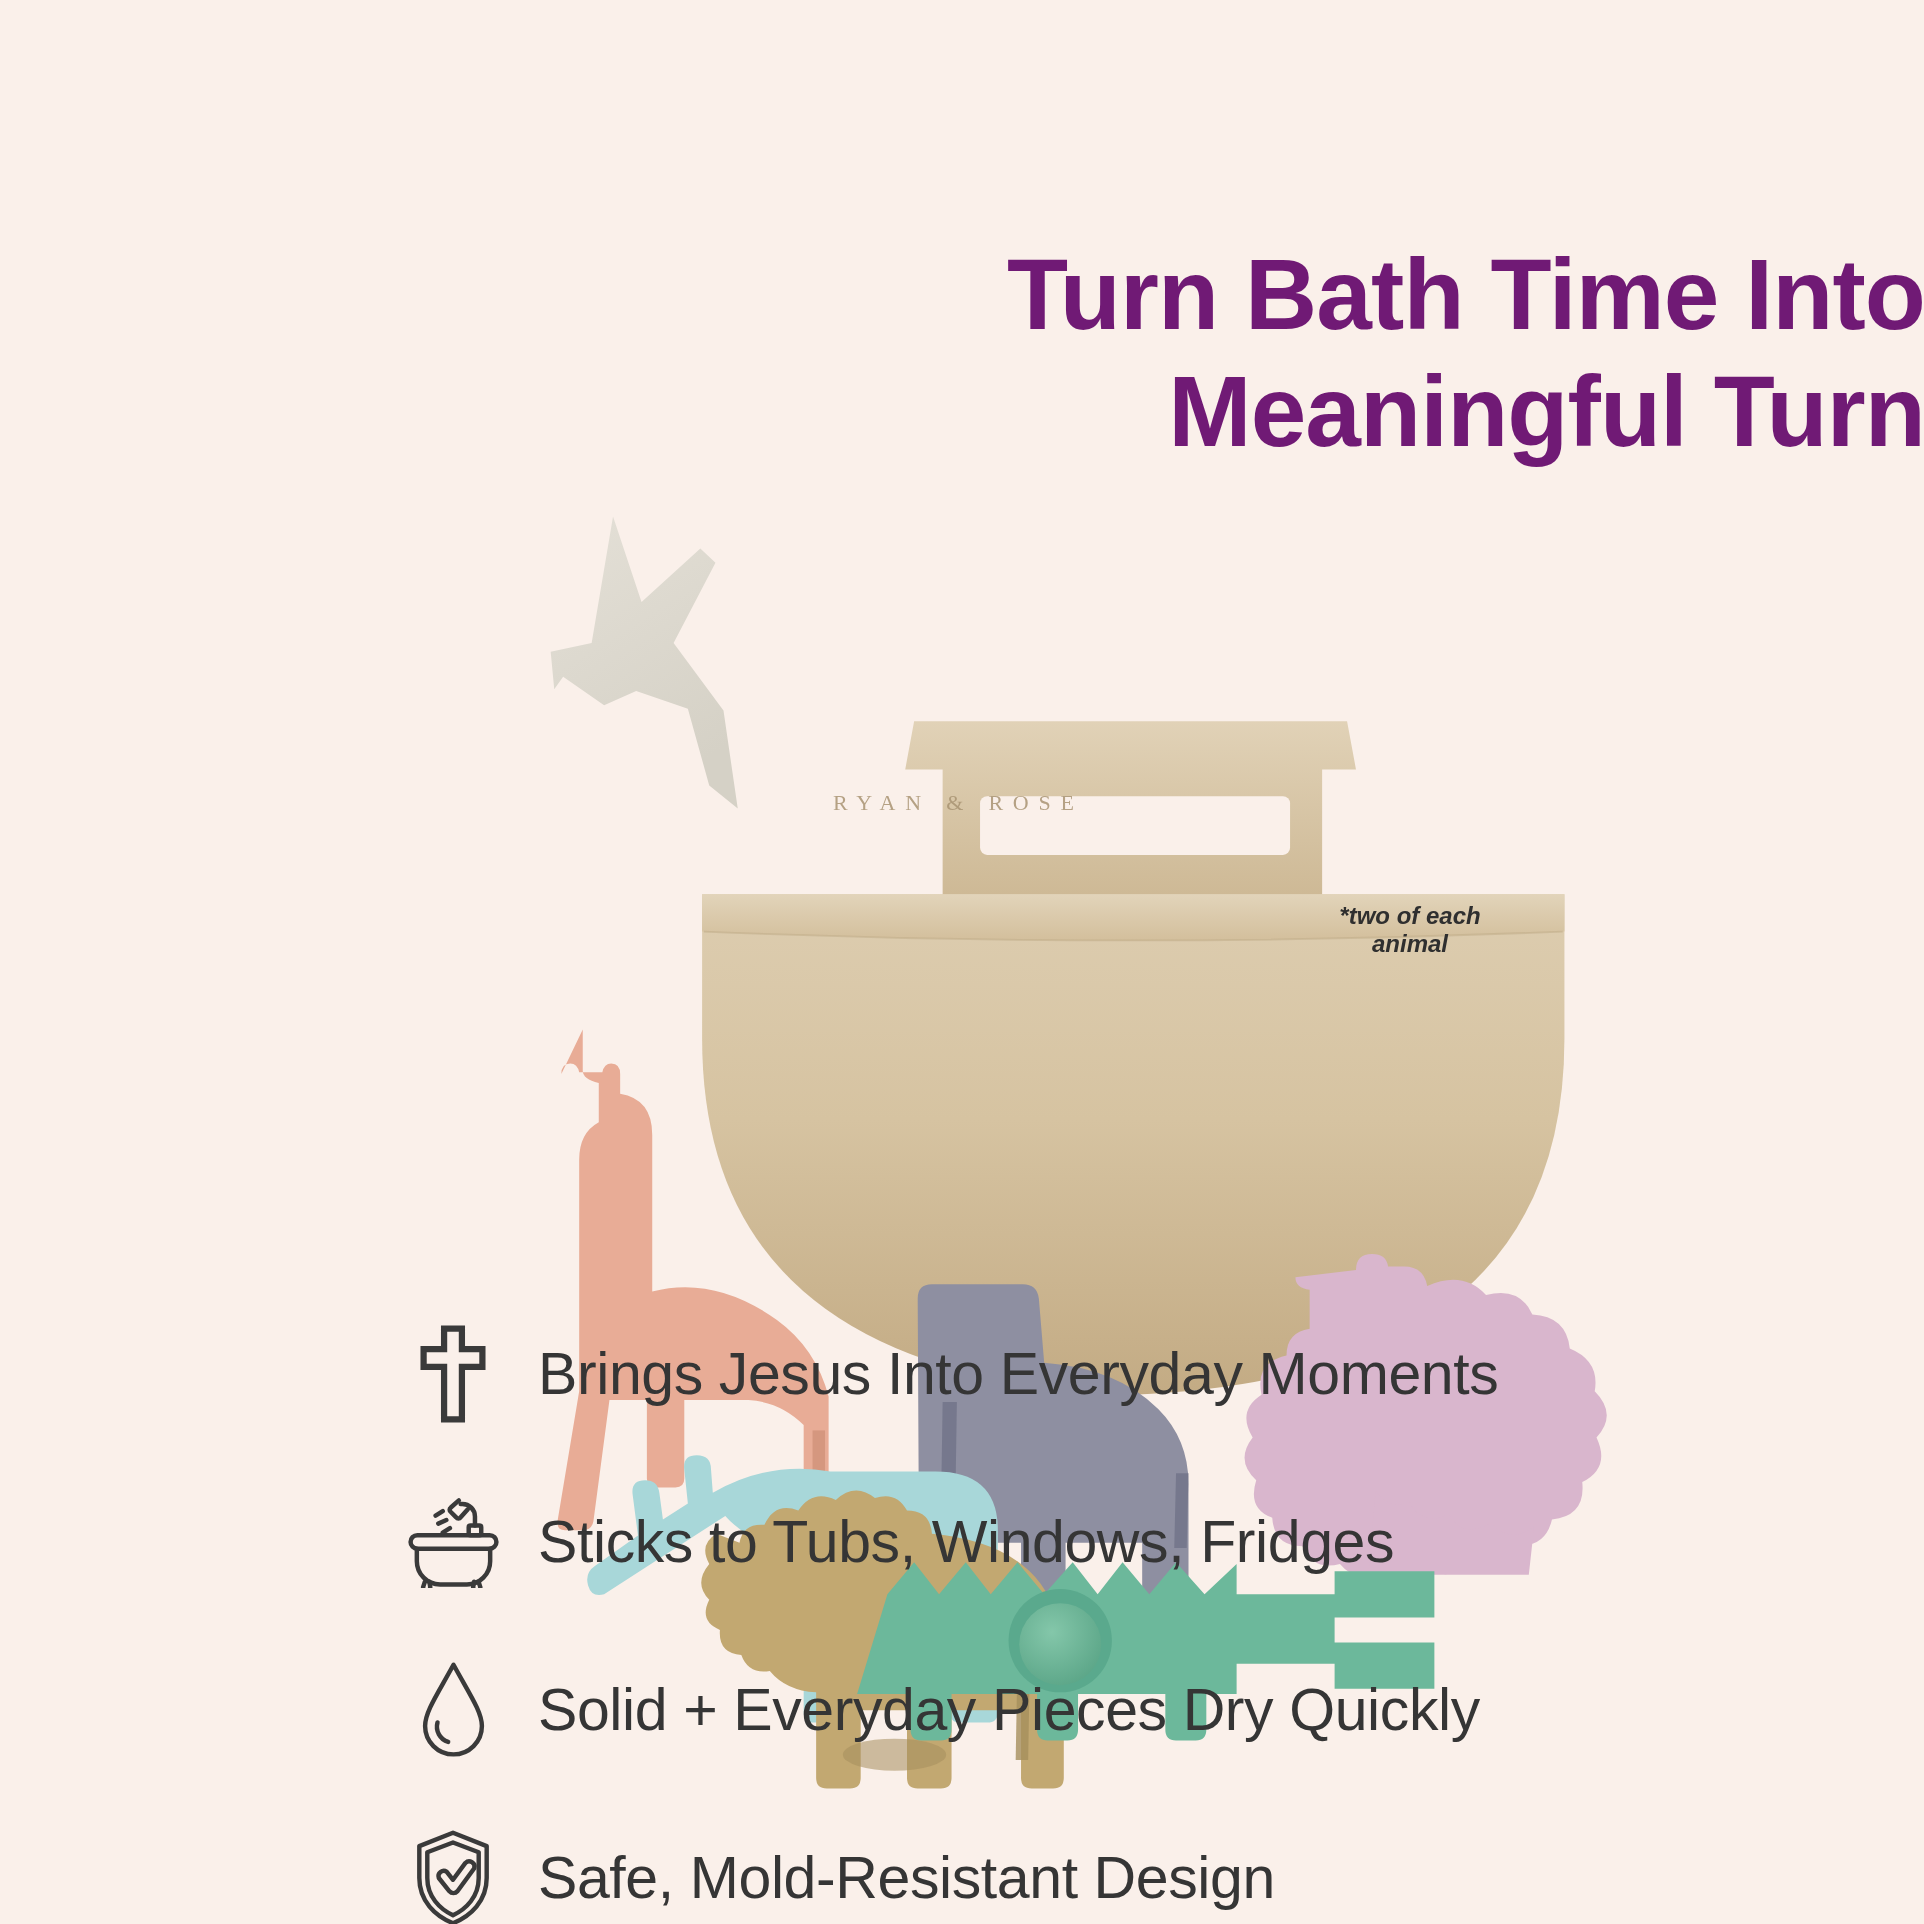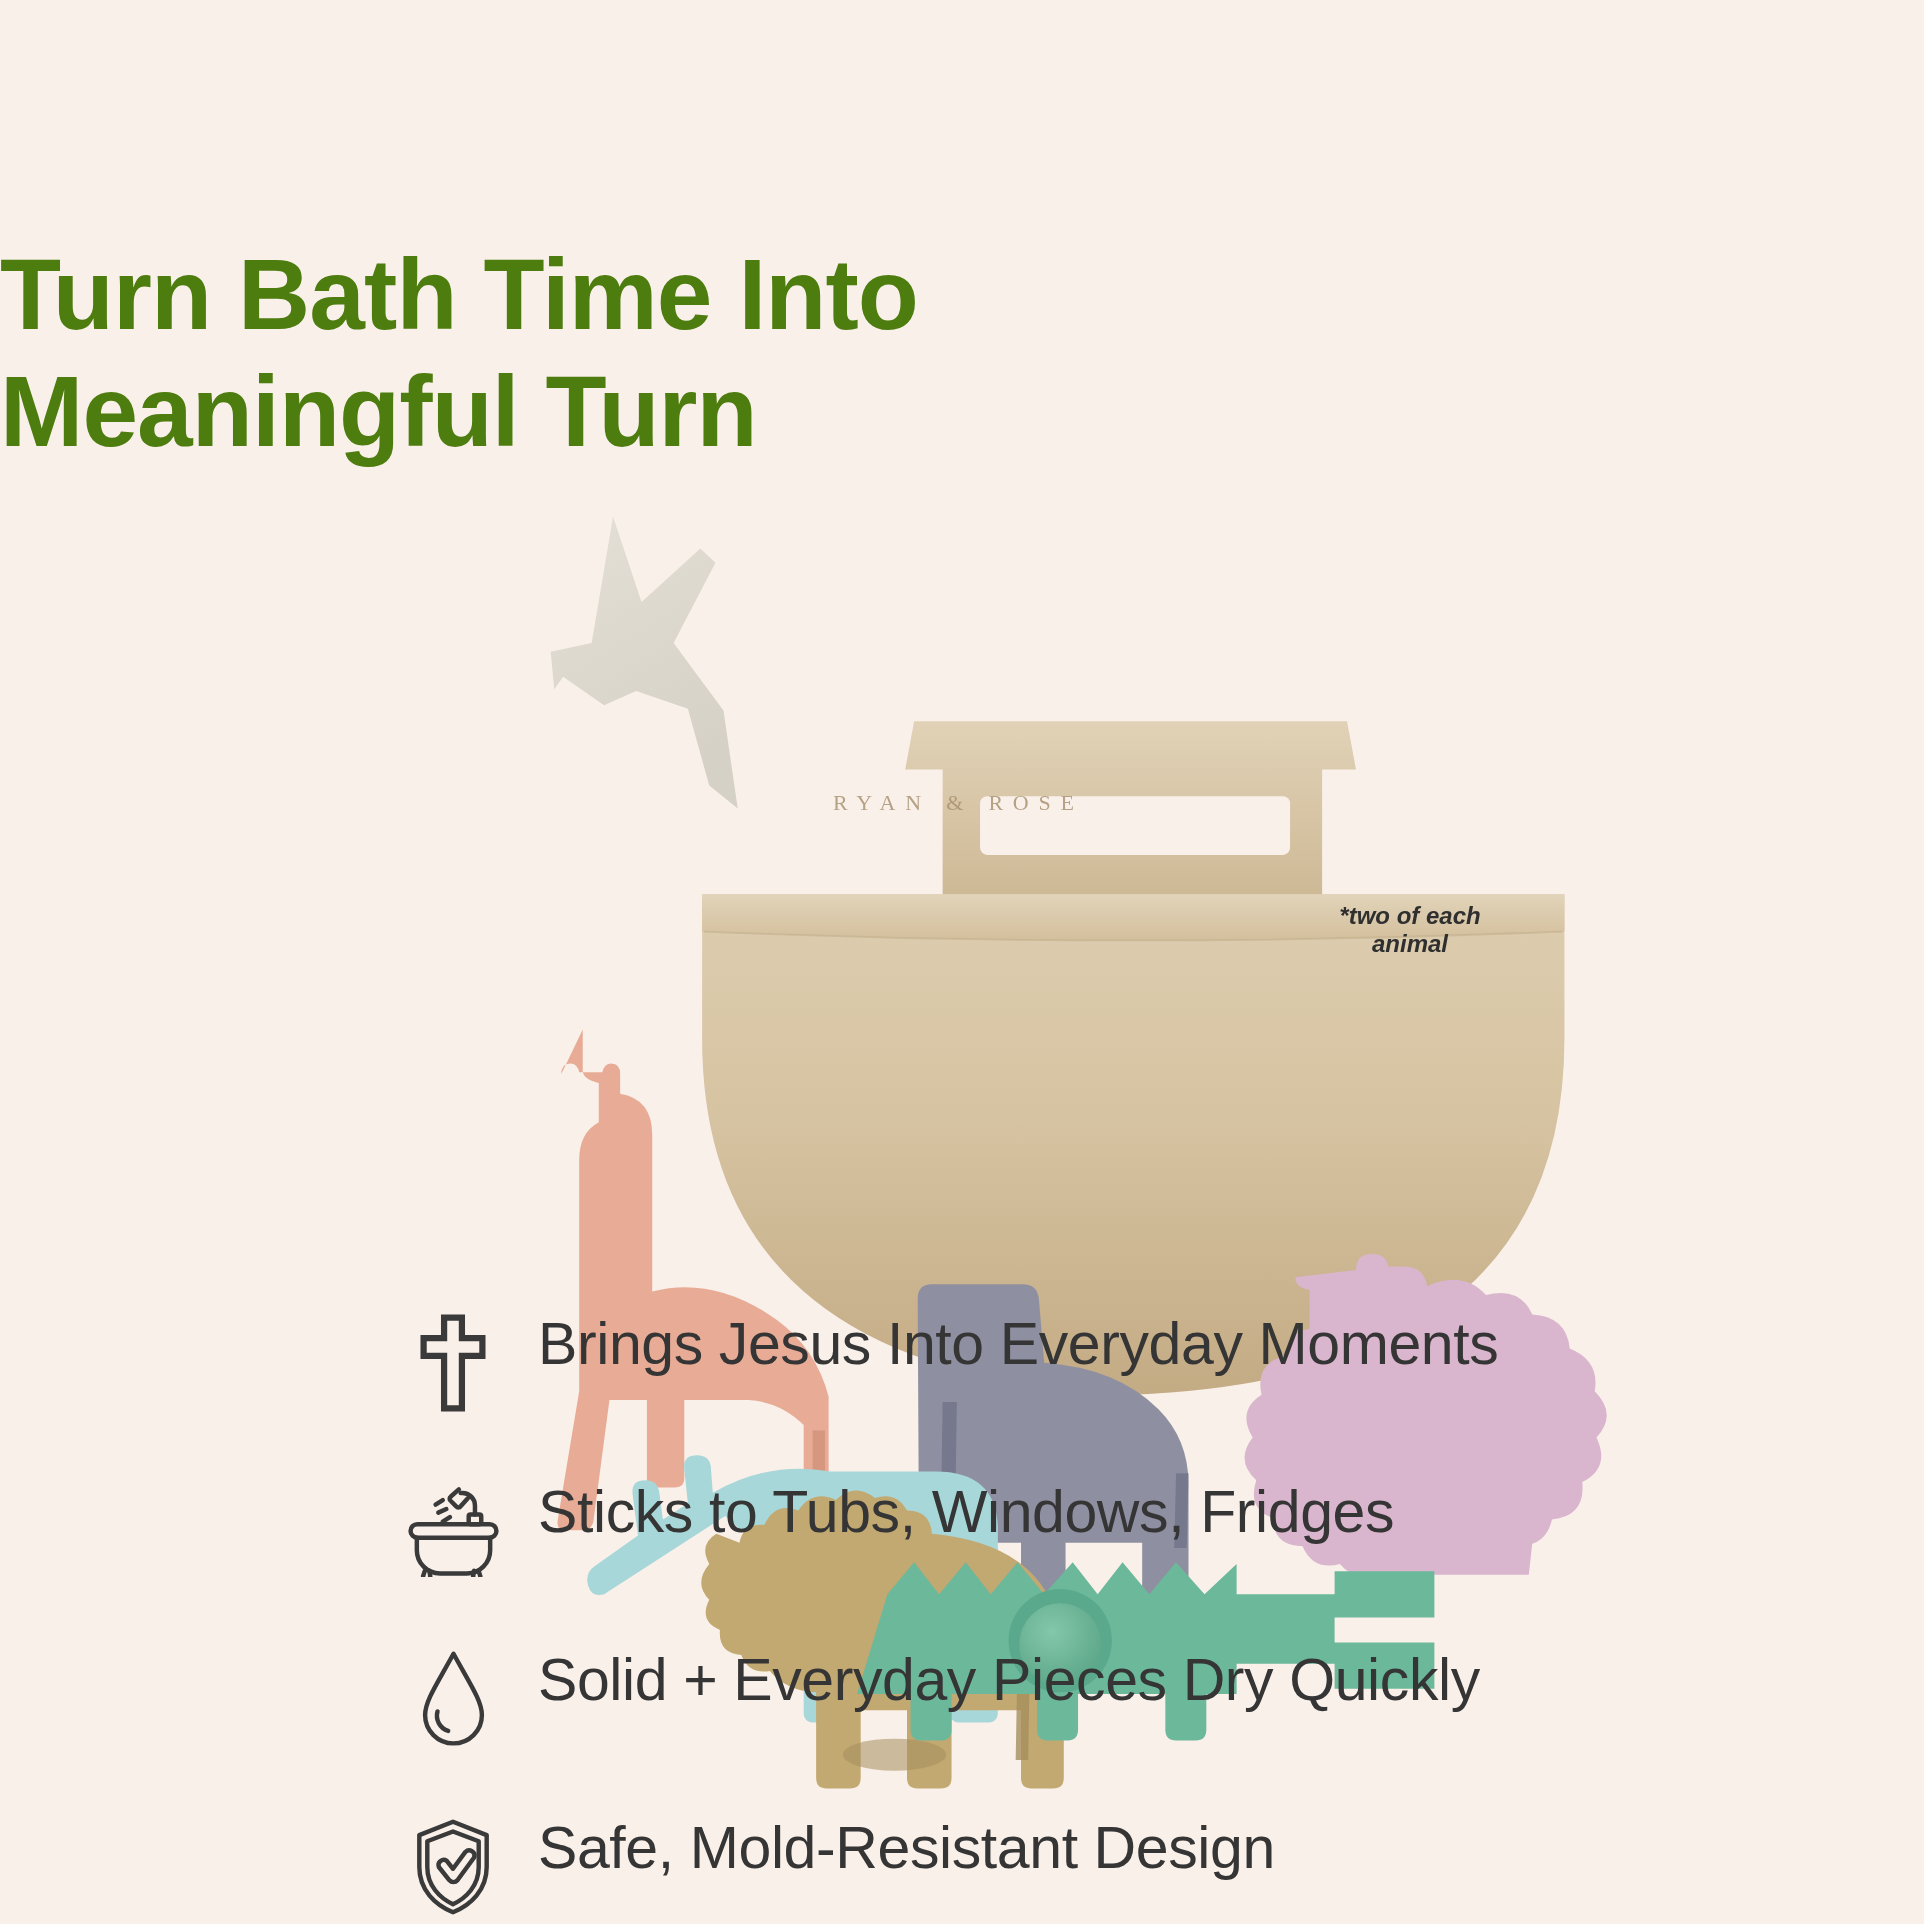--- a/index.html
+++ b/index.html
@@ -9,22 +9,22 @@
     font-family:"Liberation Sans", sans-serif;
     overflow:hidden;
     position:relative;
   }
   .stage{position:relative;width:1925px;height:1925px;}
 
   
   .headline{
     position:absolute;
     top:169px;left:0;right:0;
-    text-align:left;
-    color:#4d7c0f;
+    text-align:right;
+    color:#701a75;
     font-size:100px;
     font-weight:700;
     line-height:1.17;
     letter-spacing:-0.9px;
     font-family:"Liberation Sans", sans-serif;
   }
   .headline .l1,.headline .l2{display:block;}
 
   
   .scene{
@@ -59,21 +59,21 @@
   }
 
   
   .features{
     position:absolute;
     left:405px;top:1310px;
     width:1265px;
   }
   .frow{
     display:flex;
-    align-items:flex-start;
+    align-items:center;
     height:127px;
     margin-bottom:41px;
   }
   .frow:last-child{margin-bottom:0;}
   .ficon{
     width:96px;height:105px;
     flex:0 0 96px;
     display:flex;align-items:center;justify-content:center;
     margin-right:37px;
   }

